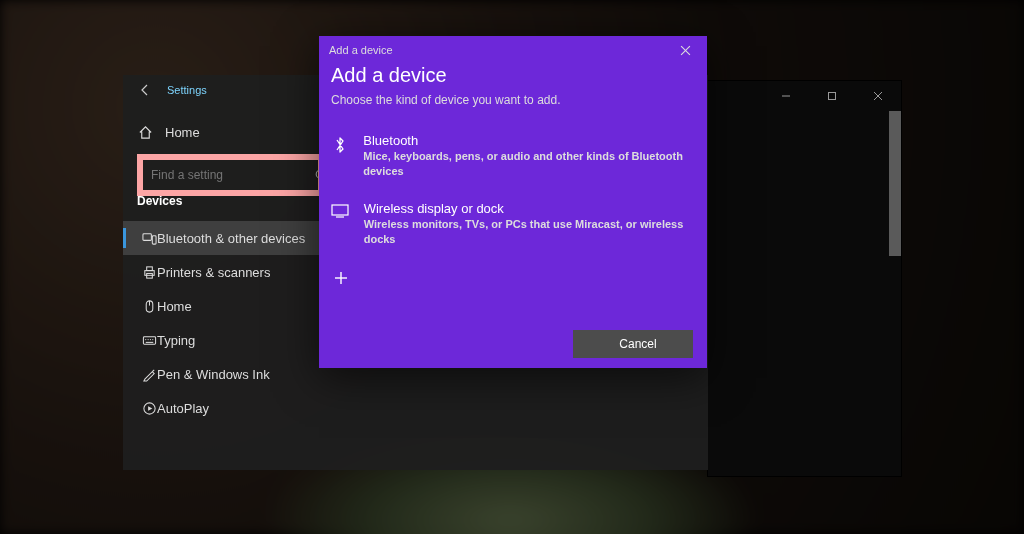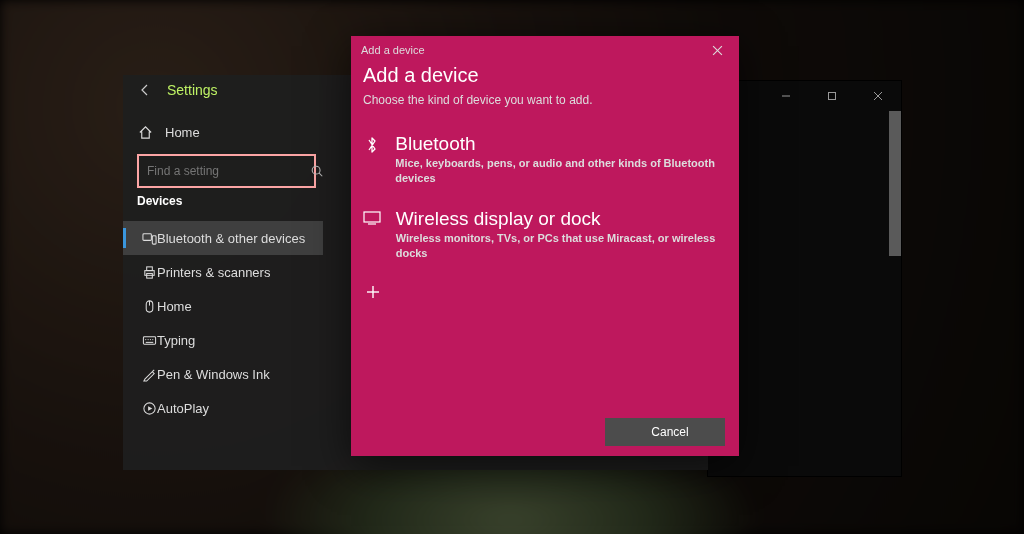--- a/index.html
+++ b/index.html
@@ -9,43 +9,43 @@
 
 .bgwin{position:absolute;left:707px;top:80px;width:193px;height:395px;background:#0a0a0a;border:1px solid #000;}
 .bgwin-titlebar{position:absolute;top:0;left:0;right:0;height:30px;background:#0a0a0a;display:flex;justify-content:flex-end;align-items:center;}
 .bgwin-titlebar .wc{width:46px;height:30px;display:flex;align-items:center;justify-content:center;color:#999;font-size:10px;}
 .bgwin-scroll{position:absolute;right:0;top:30px;width:12px;height:145px;background:#5a5a5a;}
 
 
 .settings{position:absolute;left:123px;top:75px;width:585px;height:395px;background:rgba(30,30,30,.96);color:#e6e6e6;overflow:hidden;}
 .settings-title{position:absolute;left:0;top:0;right:0;height:30px;display:flex;align-items:center;}
 .back-arrow{width:44px;height:30px;display:flex;align-items:center;justify-content:center;color:#ccc;}
-.settings-title span.lbl{font-size:14px;color:#bef264;}
+.settings-title span.lbl{font-size:11px;color:#7dd3fc;}
 .home-row{position:absolute;left:14px;top:50px;display:flex;align-items:center;gap:12px;color:#ddd;font-size:13px;justify-content:center;}
 .home-row .icon{width:16px;display:flex;justify-content:center;}
-.search-wrap{position:absolute;left:14px;top:79px;width:175px;height:30px;border:2px solid #fca5a5;display:flex;align-items:center;background:transparent;}
+.search-wrap{position:absolute;left:14px;top:79px;width:175px;height:30px;border:6px solid #fca5a5;display:flex;align-items:center;background:transparent;}
 .search-wrap input{flex:1;background:transparent;border:none;outline:none;color:#bbb;font-size:12px;padding:0 8px;font-family:inherit;}
 .search-wrap .sicon{width:28px;color:#bbb;display:flex;align-items:center;justify-content:center;}
 .devices-hdr{position:absolute;left:14px;top:119px;font-size:12px;font-weight:600;color:#fff;}
 .nav{position:absolute;left:0;top:146px;width:200px;}
 .nav-item{height:34px;display:flex;align-items:center;padding-left:18px;font-size:13px;color:#ddd;position:relative;}
 .nav-item.active{background:#3f3f3f;}
 .nav-item.active::before{content:"";position:absolute;left:0;top:7px;bottom:7px;width:3px;background:#3a96dd;}
 .nav-item .icon{width:16px;display:flex;justify-content:center;align-items:center;}
 
 
-.dialog{position:absolute;left:319px;top:36px;width:388px;height:420px;background:#be185d;color:#e8e8e8;box-shadow:0 10px 40px rgba(0,0,0,.6);margin-left:32px;}
+.dialog{position:absolute;left:319px;top:36px;width:388px;height:332px;background:#6d28d9;color:#e8e8e8;box-shadow:0 10px 40px rgba(0,0,0,.6);}
 .dlg-titlebar{height:28px;display:flex;align-items:center;justify-content:space-between;padding-left:10px;}
 .dlg-titlebar .t{font-size:11px;color:#ddd;}
 .dlg-close{width:44px;height:28px;display:flex;align-items:center;justify-content:center;color:#ddd;}
 .dlg-h1{font-size:20px;font-weight:400;color:#fff;margin:0;padding:0 12px 6px 12px;}
 .dlg-sub{font-size:12px;color:#ddd;padding:0 12px 18px 12px;}
 .opt{display:flex;gap:14px;padding:8px 12px 14px 12px;align-items:flex-start;}
 .opt .oicon{width:20px;display:flex;justify-content:center;padding-top:2px;color:#fff;}
-.opt .otext .otitle{font-size:19px;color:#fff;}
+.opt .otext .otitle{font-size:13px;color:#fff;}
 .opt .otext .odesc{font-size:11px;color:#ddd;font-weight:600;line-height:1.35;margin-top:1px;}
 .dlg-cancel-row{position:absolute;left:0;right:0;bottom:10px;display:flex;justify-content:flex-end;padding-right:14px;}
 .dlg-cancel{width:120px;height:28px;background:#4c4c4c;color:#fff;border:none;font-size:12px;font-family:inherit;padding-left:16px;}
 
 svg{display:block;}
 </style>
 </head>
 <body>
 
 <div class="wallpaper"></div>

